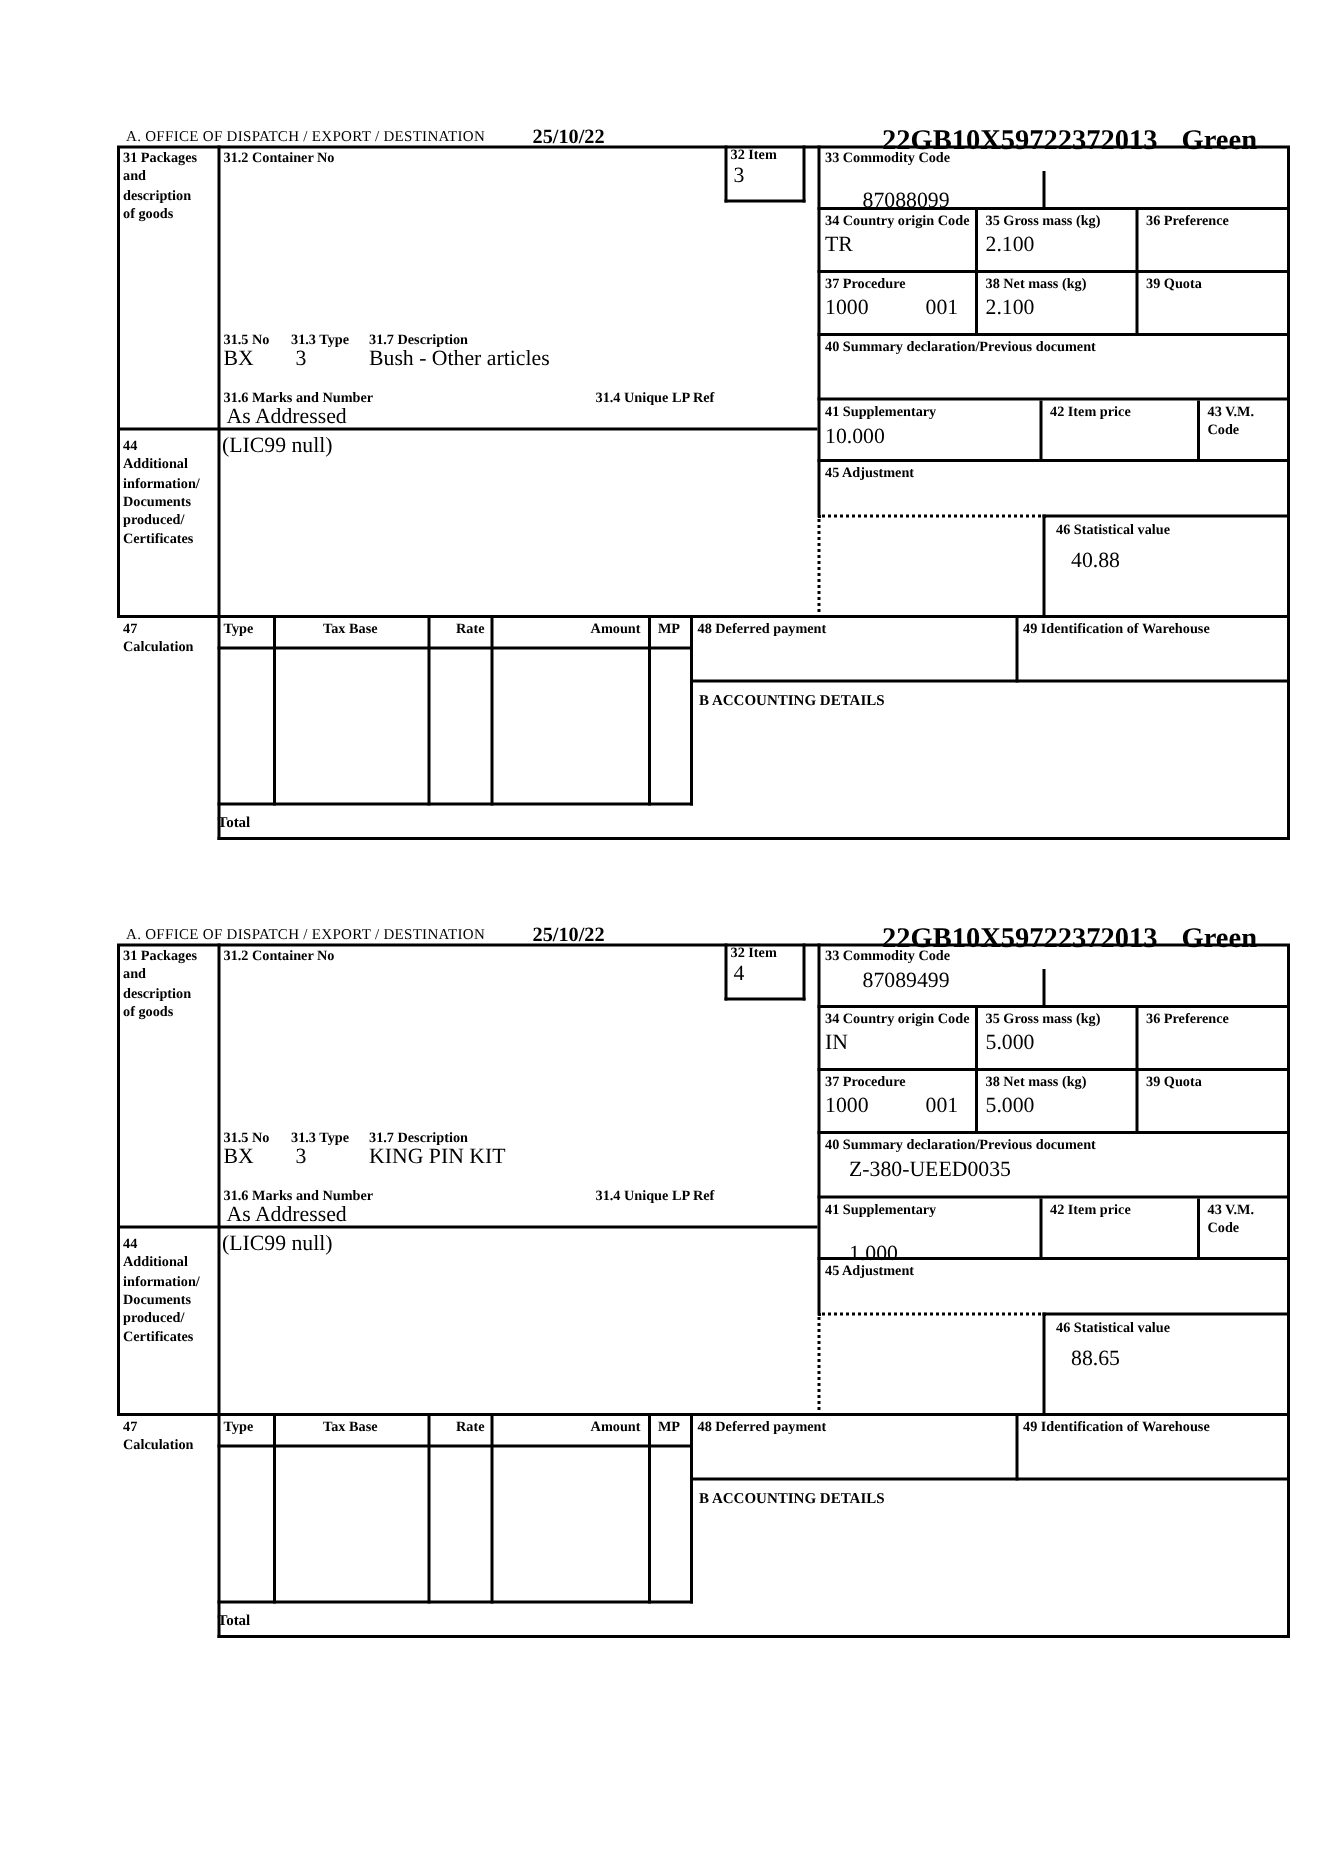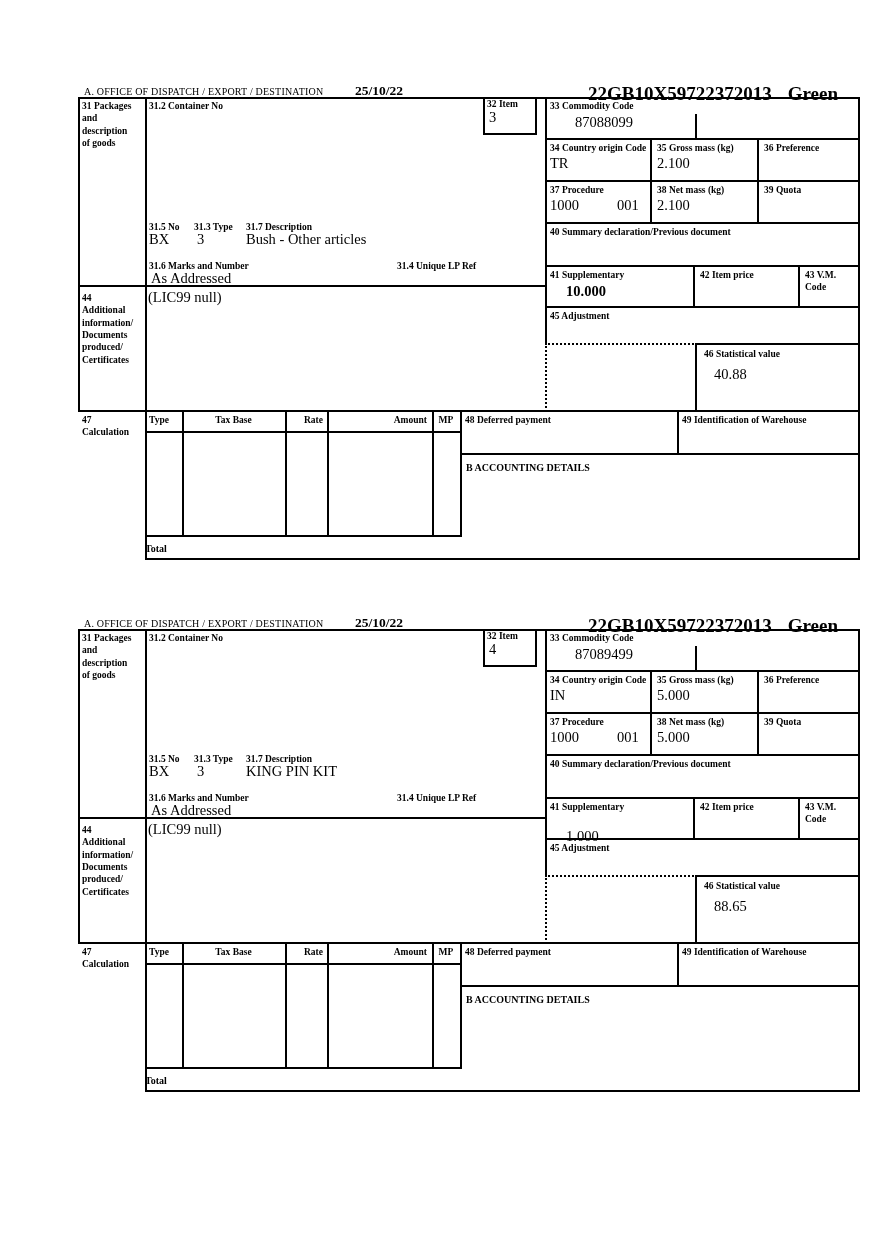--- a/index.html
+++ b/index.html
@@ -77,21 +77,21 @@
 of goods</div>
 
     <div class="abs lbl" style="left:71px; top:17px;">31.2 Container No</div>
 
     <div class="box32">
       <div class="lbl">32 Item</div>
       <div class="val" style="margin-left:2px;">3</div>
     </div>
 
     <div class="abs lbl" style="left:472px; top:17px;">33 Commodity Code</div>
-    <div class="abs val" style="left:497px; top:32px;text-align:right;">87088099</div>
+    <div class="abs val" style="left:497px; top:44px;text-align:right;">87088099</div>
 
     <div class="cell" style="left:467px; top:57px; width:105px;">
       <div class="lbl">34 Country origin Code</div>
       <div class="val">TR</div>
     </div>
     <div class="cell" style="left:574px; top:57px; width:105px;">
       <div class="lbl">35 Gross mass (kg)</div>
       <div class="val">2.100</div>
     </div>
     <div class="cell" style="left:681px; top:57px; width:101px;">
@@ -120,21 +120,21 @@
     <div class="abs lbl" style="left:71px; top:177px;">31.6 Marks and Number</div>
     <div class="abs lbl" style="left:319px; top:177px;">31.4 Unique LP Ref</div>
     <div class="abs val" style="left:73px; top:188px;">As Addressed</div>
 
     <div class="cell" style="left:467px; top:141px; width:315px;">
       <div class="lbl">40 Summary declaration/Previous document</div>
     </div>
 
     <div class="cell" style="left:467px; top:184px; width:146px;">
       <div class="lbl">41 Supplementary</div>
-      <div class="val" style="margin-left:16px; margin-top:3px;font-weight:bold;">10.000</div>
+      <div class="val" style="margin-top:3px;">10.000</div>
     </div>
     <div class="cell" style="left:617px; top:184px; width:103px;">
       <div class="lbl">42 Item price</div>
     </div>
     <div class="cell" style="left:722px; top:184px; width:60px;">
       <div class="lbl">43 V.M. Code</div>
     </div>
 
     <div class="abs lbl pre" style="left:4px; top:209px; width:62px;">44
 Additional
@@ -256,20 +256,21 @@
     <div class="abs val" style="left:71px;  top:149px;">BX</div>
     <div class="abs val" style="left:119px; top:149px;">3</div>
     <div class="abs val" style="left:168px; top:149px;">KING PIN KIT</div>
 
     <div class="abs lbl" style="left:71px; top:177px;">31.6 Marks and Number</div>
     <div class="abs lbl" style="left:319px; top:177px;">31.4 Unique LP Ref</div>
     <div class="abs val" style="left:73px; top:188px;">As Addressed</div>
 
     <div class="cell" style="left:467px; top:141px; width:315px;">
       <div class="lbl">40 Summary declaration/Previous document</div>
+      <div class="val" style="margin-left:16px; margin-top:3px;">Z-380-UEED0035</div>
     </div>
 
     <div class="cell" style="left:467px; top:184px; width:146px;">
       <div class="lbl">41 Supplementary</div>
       <div class="val" style="margin-left:16px; margin-top:16px;">1.000</div>
     </div>
     <div class="cell" style="left:617px; top:184px; width:103px;">
       <div class="lbl">42 Item price</div>
     </div>
     <div class="cell" style="left:722px; top:184px; width:60px;">

